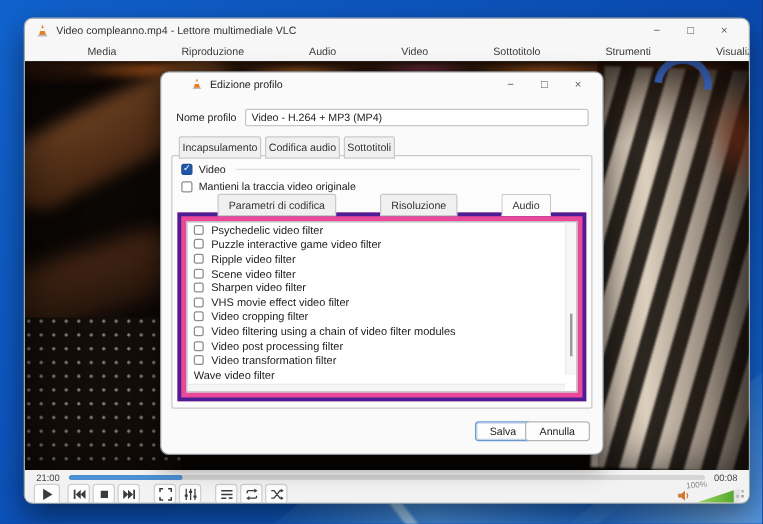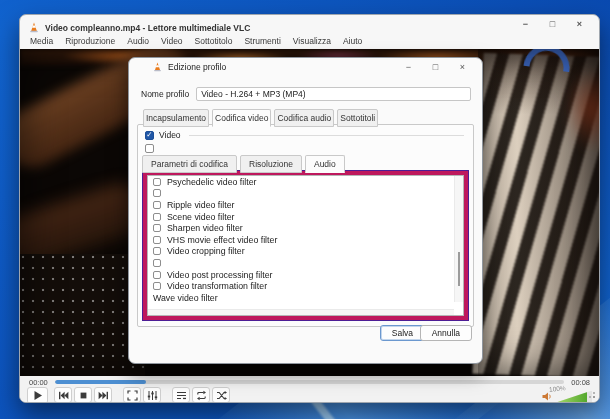--- a/index.html
+++ b/index.html
@@ -11,26 +11,26 @@
   .r1{left:230px;top:330px;width:260px;height:160px;transform:rotate(-38deg);
       background:linear-gradient(90deg,transparent,rgba(130,200,255,.5) 45%,transparent);}
   .r2{left:470px;top:340px;width:220px;height:140px;transform:rotate(-38deg);
       background:linear-gradient(90deg,transparent,rgba(170,220,255,.55) 50%,transparent);}
   .r3{left:330px;top:380px;width:8px;height:90px;transform:rotate(-38deg);
       background:rgba(200,235,255,.65);filter:blur(1px);}
 
   
   .vlc{position:absolute;left:19px;top:14px;width:581px;height:389px;background:#f7f7f7;
        border:1px solid #9fa6ae;border-radius:7px;box-shadow:0 12px 26px rgba(0,0,0,.5);overflow:hidden;}
-  .titlebar{height:18px;display:flex;align-items:flex-end;padding:0 6px 0 9px;gap:6px;font-weight:bold;}
+  .titlebar{height:18px;display:flex;align-items:center;padding:0 6px 0 9px;gap:6px;}
   .titlebar .title{font-size:8.5px;color:#333;white-space:nowrap;}
   .win-ctls{margin-left:auto;display:flex;}
   .win-ctl{width:27px;text-align:center;font-size:9px;color:#555;line-height:18px;}
   .menubar{height:16px;display:flex;align-items:center;gap:12px;padding:0 10px;}
-  .menubar span{font-size:8.5px;color:#3a3a3a;}
+  .menubar span{font-size:8.5px;color:#3a3a3a;margin-left:40px;}
 
   
   .video{position:absolute;top:34px;left:0;right:0;height:327px;background:#0b0705;overflow:hidden;}
   .ov{position:absolute;pointer-events:none;}
   .warm-top{left:0;top:0;right:0;height:17px;filter:blur(2px);
     background:
       radial-gradient(ellipse 90px 12px at 18% 40%,rgba(196,98,30,.95),transparent 70%),
       radial-gradient(ellipse 70px 10px at 38% 55%,rgba(220,130,50,.9),transparent 70%),
       radial-gradient(ellipse 60px 10px at 55% 40%,rgba(150,60,90,.8),transparent 70%),
       radial-gradient(ellipse 90px 12px at 72% 50%,rgba(205,110,40,.9),transparent 70%),
@@ -91,31 +91,31 @@
   .tab.active{background:#fcfcfc;border-bottom-color:#fcfcfc;z-index:4;}
   .panel{position:absolute;top:66px;left:8px;right:8px;bottom:36px;border:1px solid #c9c9c9;
          background:#fcfcfc;border-radius:2px;}
   .chk-row{position:absolute;left:7px;right:9px;display:flex;align-items:center;gap:5px;}
   .chk-row .lbl{font-size:8.5px;color:#222;white-space:nowrap;}
   .chk-row .rule{flex:1;height:1px;background:#dcdcdc;margin-left:3px;}
   .cb{width:9px;height:9px;border:1px solid #8d8d8d;border-radius:2px;background:#fff;flex:none;
       display:flex;align-items:center;justify-content:center;font-size:7.5px;color:#fff;line-height:1;}
   .cb.checked{background:#2057a7;border-color:#1c4e97;}
   .subtabs{position:absolute;top:30px;left:4px;display:flex;align-items:flex-end;z-index:3;}
-  .subtabs .tab{padding:3px 8px;}
-  .subpanel{position:absolute;top:45px;left:4px;right:4px;bottom:5px;border:1px solid #4c1d95;
-            background:#be185d;}
+  .subtabs .tab{padding:3px 8px;margin-left:32px;}
+  .subpanel{position:absolute;top:45px;left:4px;right:4px;bottom:5px;border:3px solid #4c1d95;
+            background:#ec4899;}
   .listbox{position:absolute;inset:4px;border:1px solid #b5b5b5;background:#fff;overflow:hidden;}
   .filter-row{height:11.6px;display:flex;align-items:center;gap:6px;padding-left:5px;}
   .filter-row .cb{width:8px;height:8px;font-size:7px;}
   .filter-label{font-size:8.8px;color:#1c1c1c;white-space:nowrap;}
   .vscroll{position:absolute;right:0;top:0;bottom:13px;width:9px;background:#f6f6f6;border-left:1px solid #eaeaea;}
   .vthumb{position:absolute;left:3px;width:2px;top:60%;height:34px;background:#9b9b9b;}
   .hscroll{position:absolute;left:0;right:9px;bottom:0;height:6px;background:#f6f6f6;border-top:1px solid #eaeaea;}
-  .btn{position:absolute;bottom:22px;height:16px;padding:0 11px;border-radius:3px;background:#fdfdfd;
+  .btn{position:absolute;bottom:10px;height:16px;padding:0 11px;border-radius:3px;background:#fdfdfd;
        border:1px solid #b5b5b5;font-size:8.5px;color:#222;display:flex;align-items:center;justify-content:center;margin-top:40px;}
   .btn.save{right:57px;border-color:#6b98cf;box-shadow:inset 0 0 0 1px #c3d6ec;}
   .btn.cancel{right:10px;}
 </style>
 </head>
 <body>
 
 <div class="stage">
   <div class="ribbon r1"></div>
   <div class="ribbon r2"></div>
@@ -152,21 +152,21 @@
       <div class="ov arm2"></div>
       <div class="ov sparkle"></div>
       <div class="ov fabric"></div>
       <div class="ov fabric-shade"></div>
       <div class="ov blue-arc"></div>
       <div class="ov warm-blob"></div>
       <div class="ov vignette"></div>
     </div>
 
     <div class="seek">
-      <span class="time">00:00</span>
+      <span class="time">21:00</span>
       <div class="track">
         <div class="fill" style="width: 18%;"></div>
       </div>
       <span class="time">00:08</span>
     </div>
 
     <div class="cbar">
       <div class="ctl play">
         <svg width="11" height="11" viewBox="0 0 11 11">
           <polygon points="2.5,1 10,5.5 2.5,10" fill="#3b3b3b"></polygon>
@@ -256,53 +256,54 @@
       </div>
     </div>
 
     <div class="profile-row">
       <label>Nome profilo</label>
       <input value="Video - H.264 + MP3 (MP4)" style="">
     </div>
 
     <div class="tabs">
       <div class="tab">Incapsulamento</div>
-      <div class="tab active">Codifica video</div>
       <div class="tab">Codifica audio</div>
       <div class="tab">Sottotitoli</div>
     </div>
 
     <div class="panel">
       <div class="chk-row" style="top:5px;">
         <span class="cb checked">✓</span>
         <span class="lbl">Video</span>
         <span class="rule"></span>
       </div>
       <div class="chk-row" style="top:19px;">
         <span class="cb"></span>
+        <span class="lbl">Mantieni la traccia video originale</span>
       </div>
 
       <div class="subtabs">
         <div class="tab">Parametri di codifica</div>
         <div class="tab">Risoluzione</div>
         <div class="tab active">Audio</div>
       </div>
 
       <div class="subpanel">
         <div class="listbox">
           <div class="vscroll">
             <div class="vthumb"></div>
           </div>
           <div class="hscroll"></div>
         <div class="filter-row">
               <span class="cb"></span>
               <span class="filter-label">Psychedelic video filter</span>
             </div>
             <div class="filter-row">
               <span class="cb"></span>
+              <span class="filter-label">Puzzle interactive game video filter</span>
             </div>
             <div class="filter-row">
               <span class="cb"></span>
               <span class="filter-label">Ripple video filter</span>
             </div>
             <div class="filter-row">
               <span class="cb"></span>
               <span class="filter-label">Scene video filter</span>
             </div>
             <div class="filter-row">
@@ -312,20 +313,21 @@
             <div class="filter-row">
               <span class="cb"></span>
               <span class="filter-label">VHS movie effect video filter</span>
             </div>
             <div class="filter-row">
               <span class="cb"></span>
               <span class="filter-label">Video cropping filter</span>
             </div>
             <div class="filter-row">
               <span class="cb"></span>
+              <span class="filter-label">Video filtering using a chain of video filter modules</span>
             </div>
             <div class="filter-row">
               <span class="cb"></span>
               <span class="filter-label">Video post processing filter</span>
             </div>
             <div class="filter-row">
               <span class="cb"></span>
               <span class="filter-label">Video transformation filter</span>
             </div>
             <div class="filter-row">

